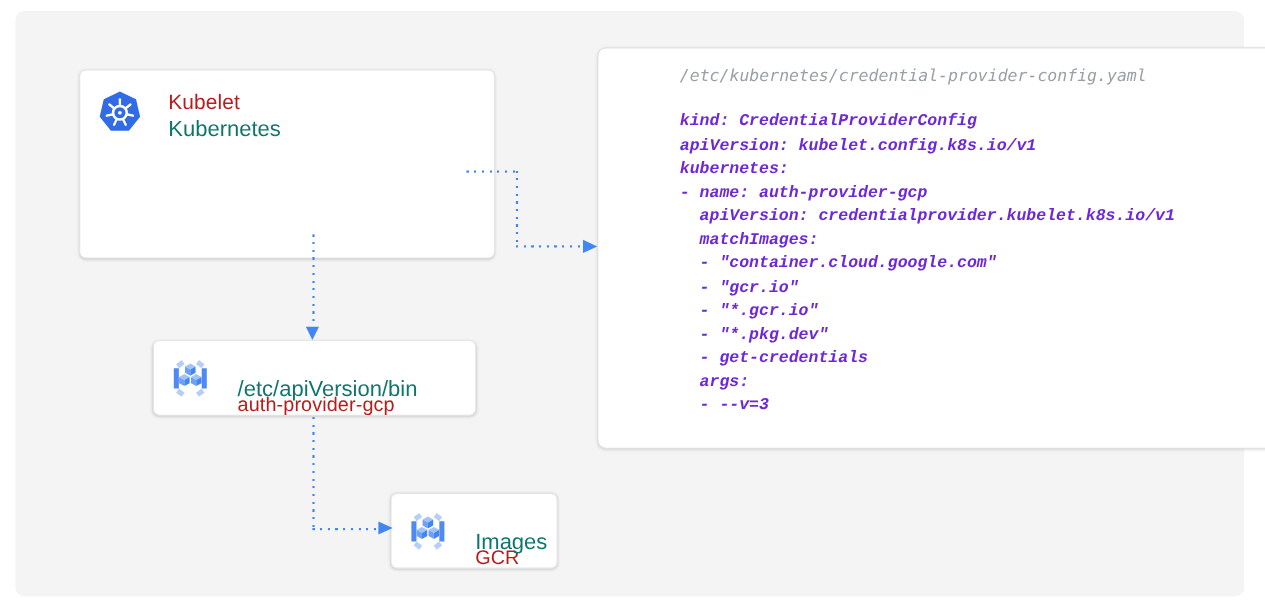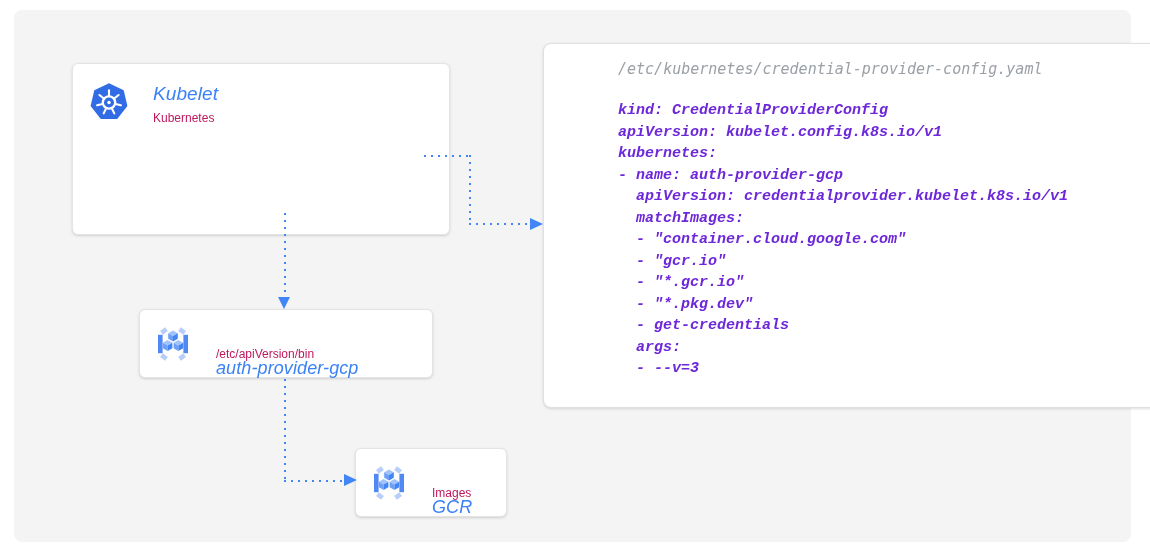--- a/index.html
+++ b/index.html
@@ -35,32 +35,31 @@
   .card-auth    { left: 139px; top: 309px; width: 294px; height: 69px; }
   .card-gcr     { left: 355px; top: 448px; width: 152px; height: 69px; }
 
   .node-icon { position: absolute; }
   .card-kubelet .node-icon { left: 16px; top: 18px; }
   .card-auth .node-icon,
   .card-gcr .node-icon { left: 13px; top: 14px; }
 
   .node-title {
     position: absolute;
-    color: #3b82f6;
+    color: #b91c1c;
     letter-spacing: 0.1px;
-    font-style: italic;
   }
   .card-kubelet .node-title { left: 80px; top: 18px; font-size: 19px; line-height: 24px; }
   .card-auth .node-title,
   .card-gcr .node-title { left: 76px; top: 9px; font-size: 18px; line-height: 24px; margin-top: 37px; }
 
   .node-subtitle {
     position: absolute;
-    color: #be185d;
-    font-size: 12px;
+    color: #0f766e;
+    font-size: 20px;
     line-height: 22px;
   }
   .card-kubelet .node-subtitle { left: 80px; top: 43px; }
   .card-auth .node-subtitle,
   .card-gcr .node-subtitle { left: 76px; top: 33px; }
 
   .node-flags {
     position: absolute;
     left: 80px; top: 82px;
     color: #80868b;

